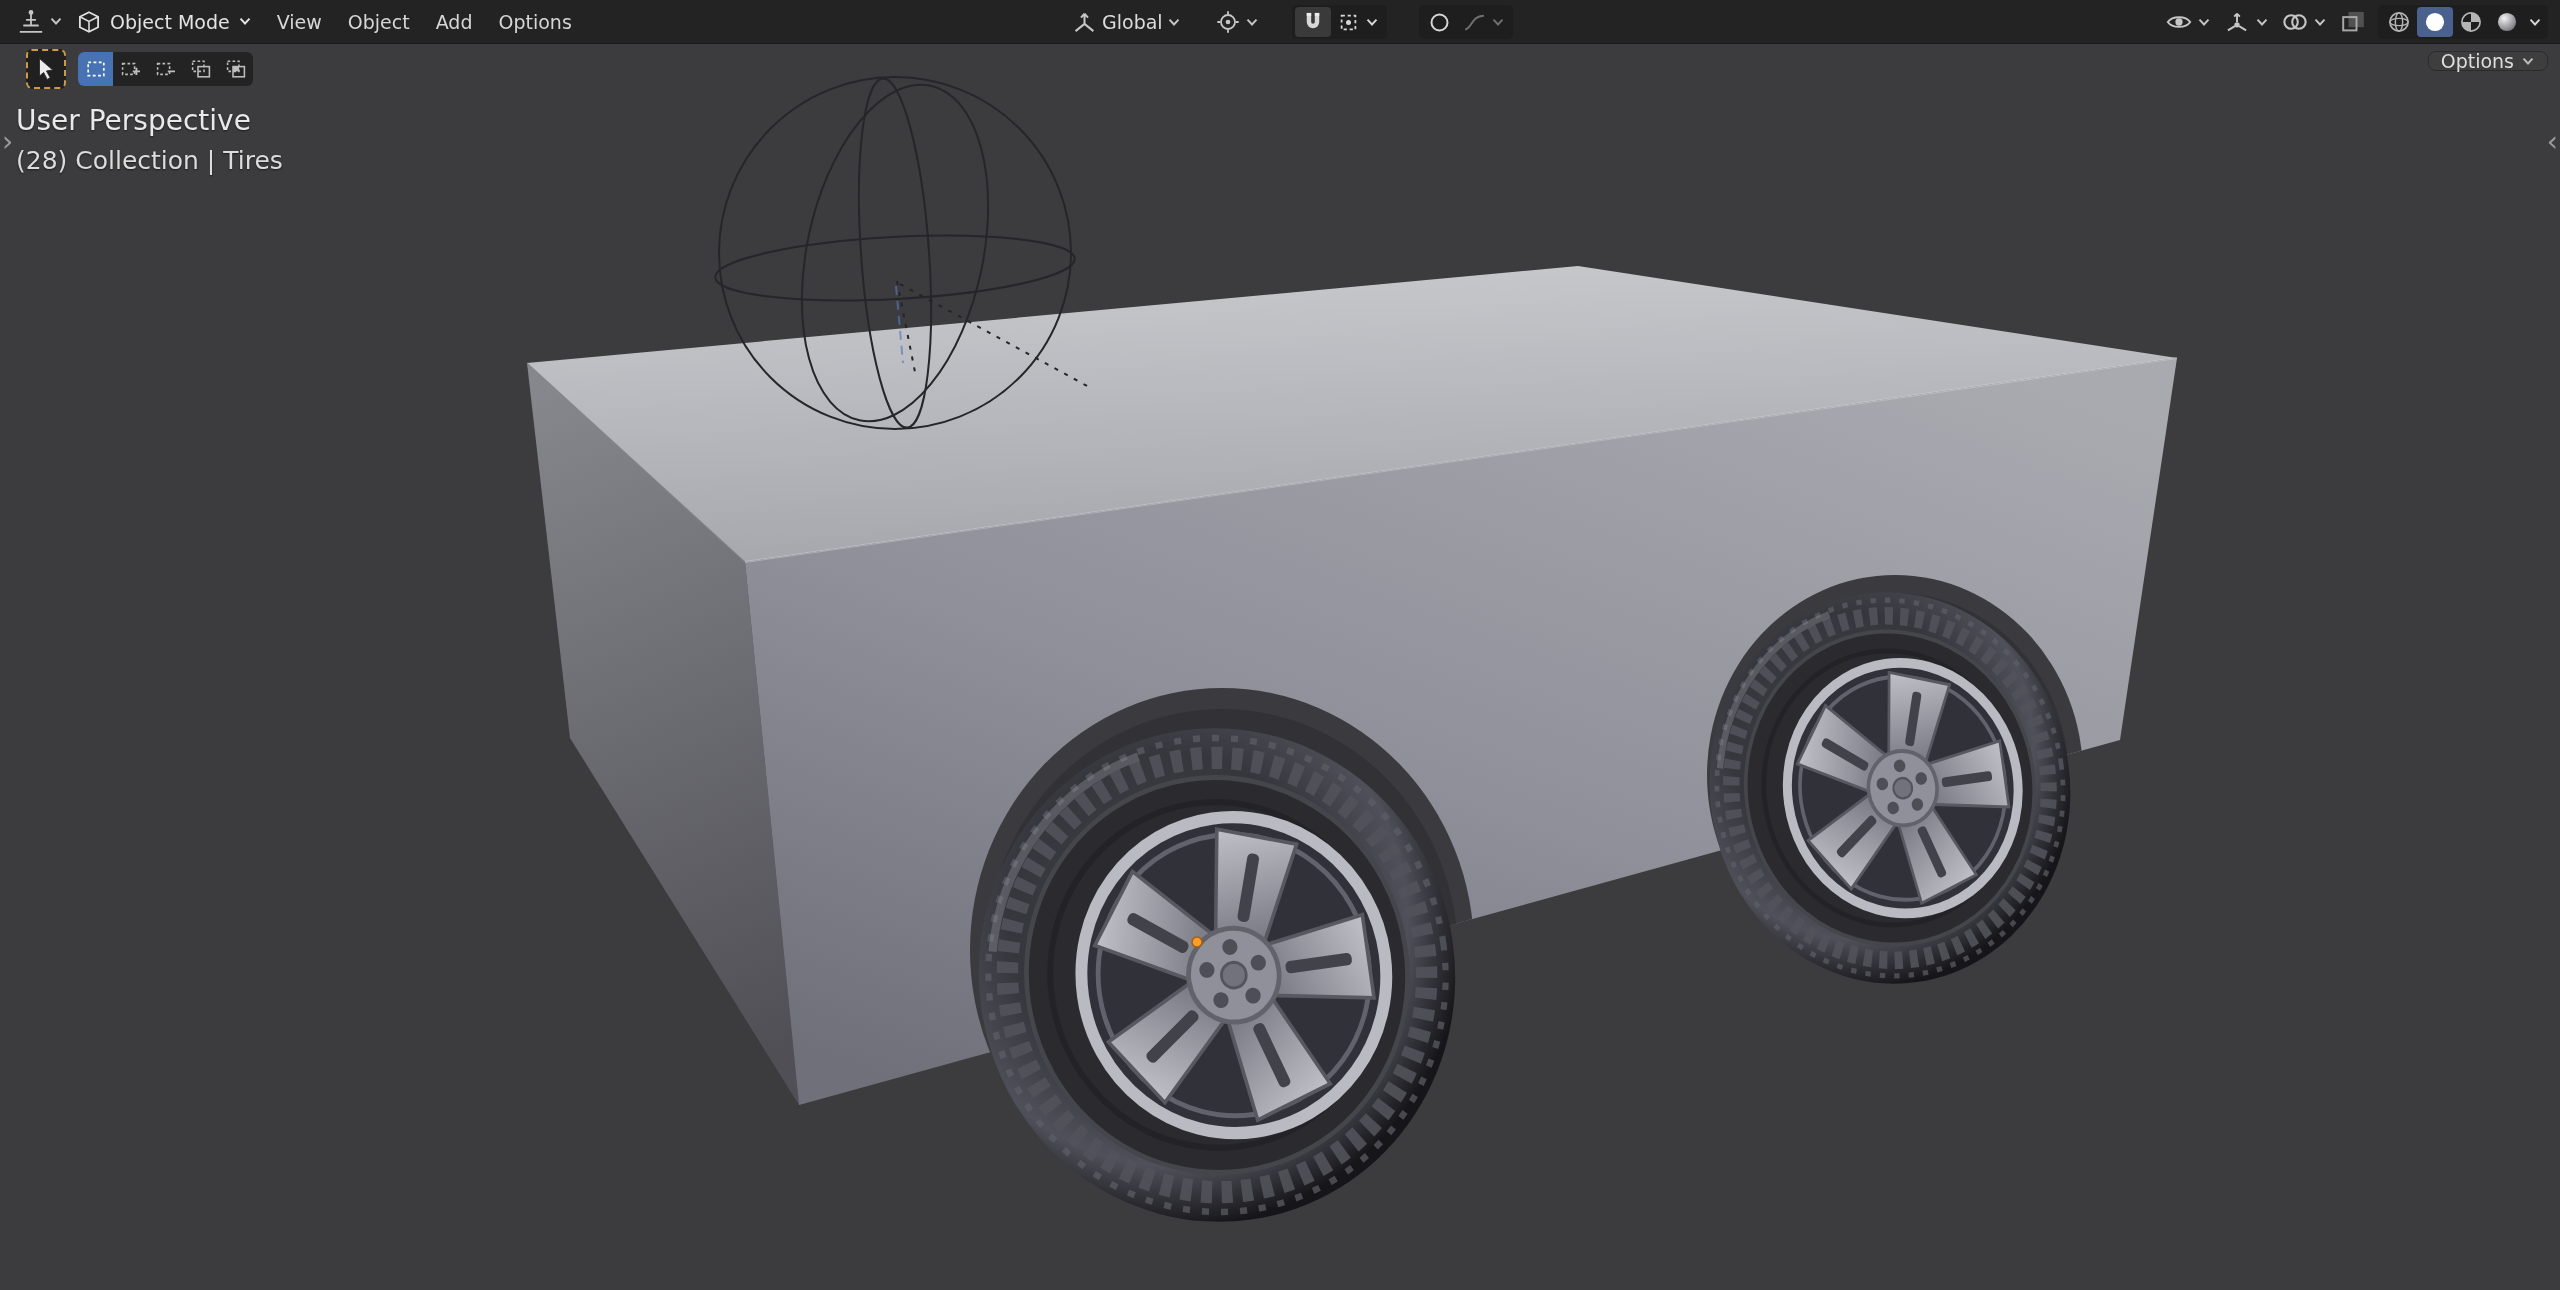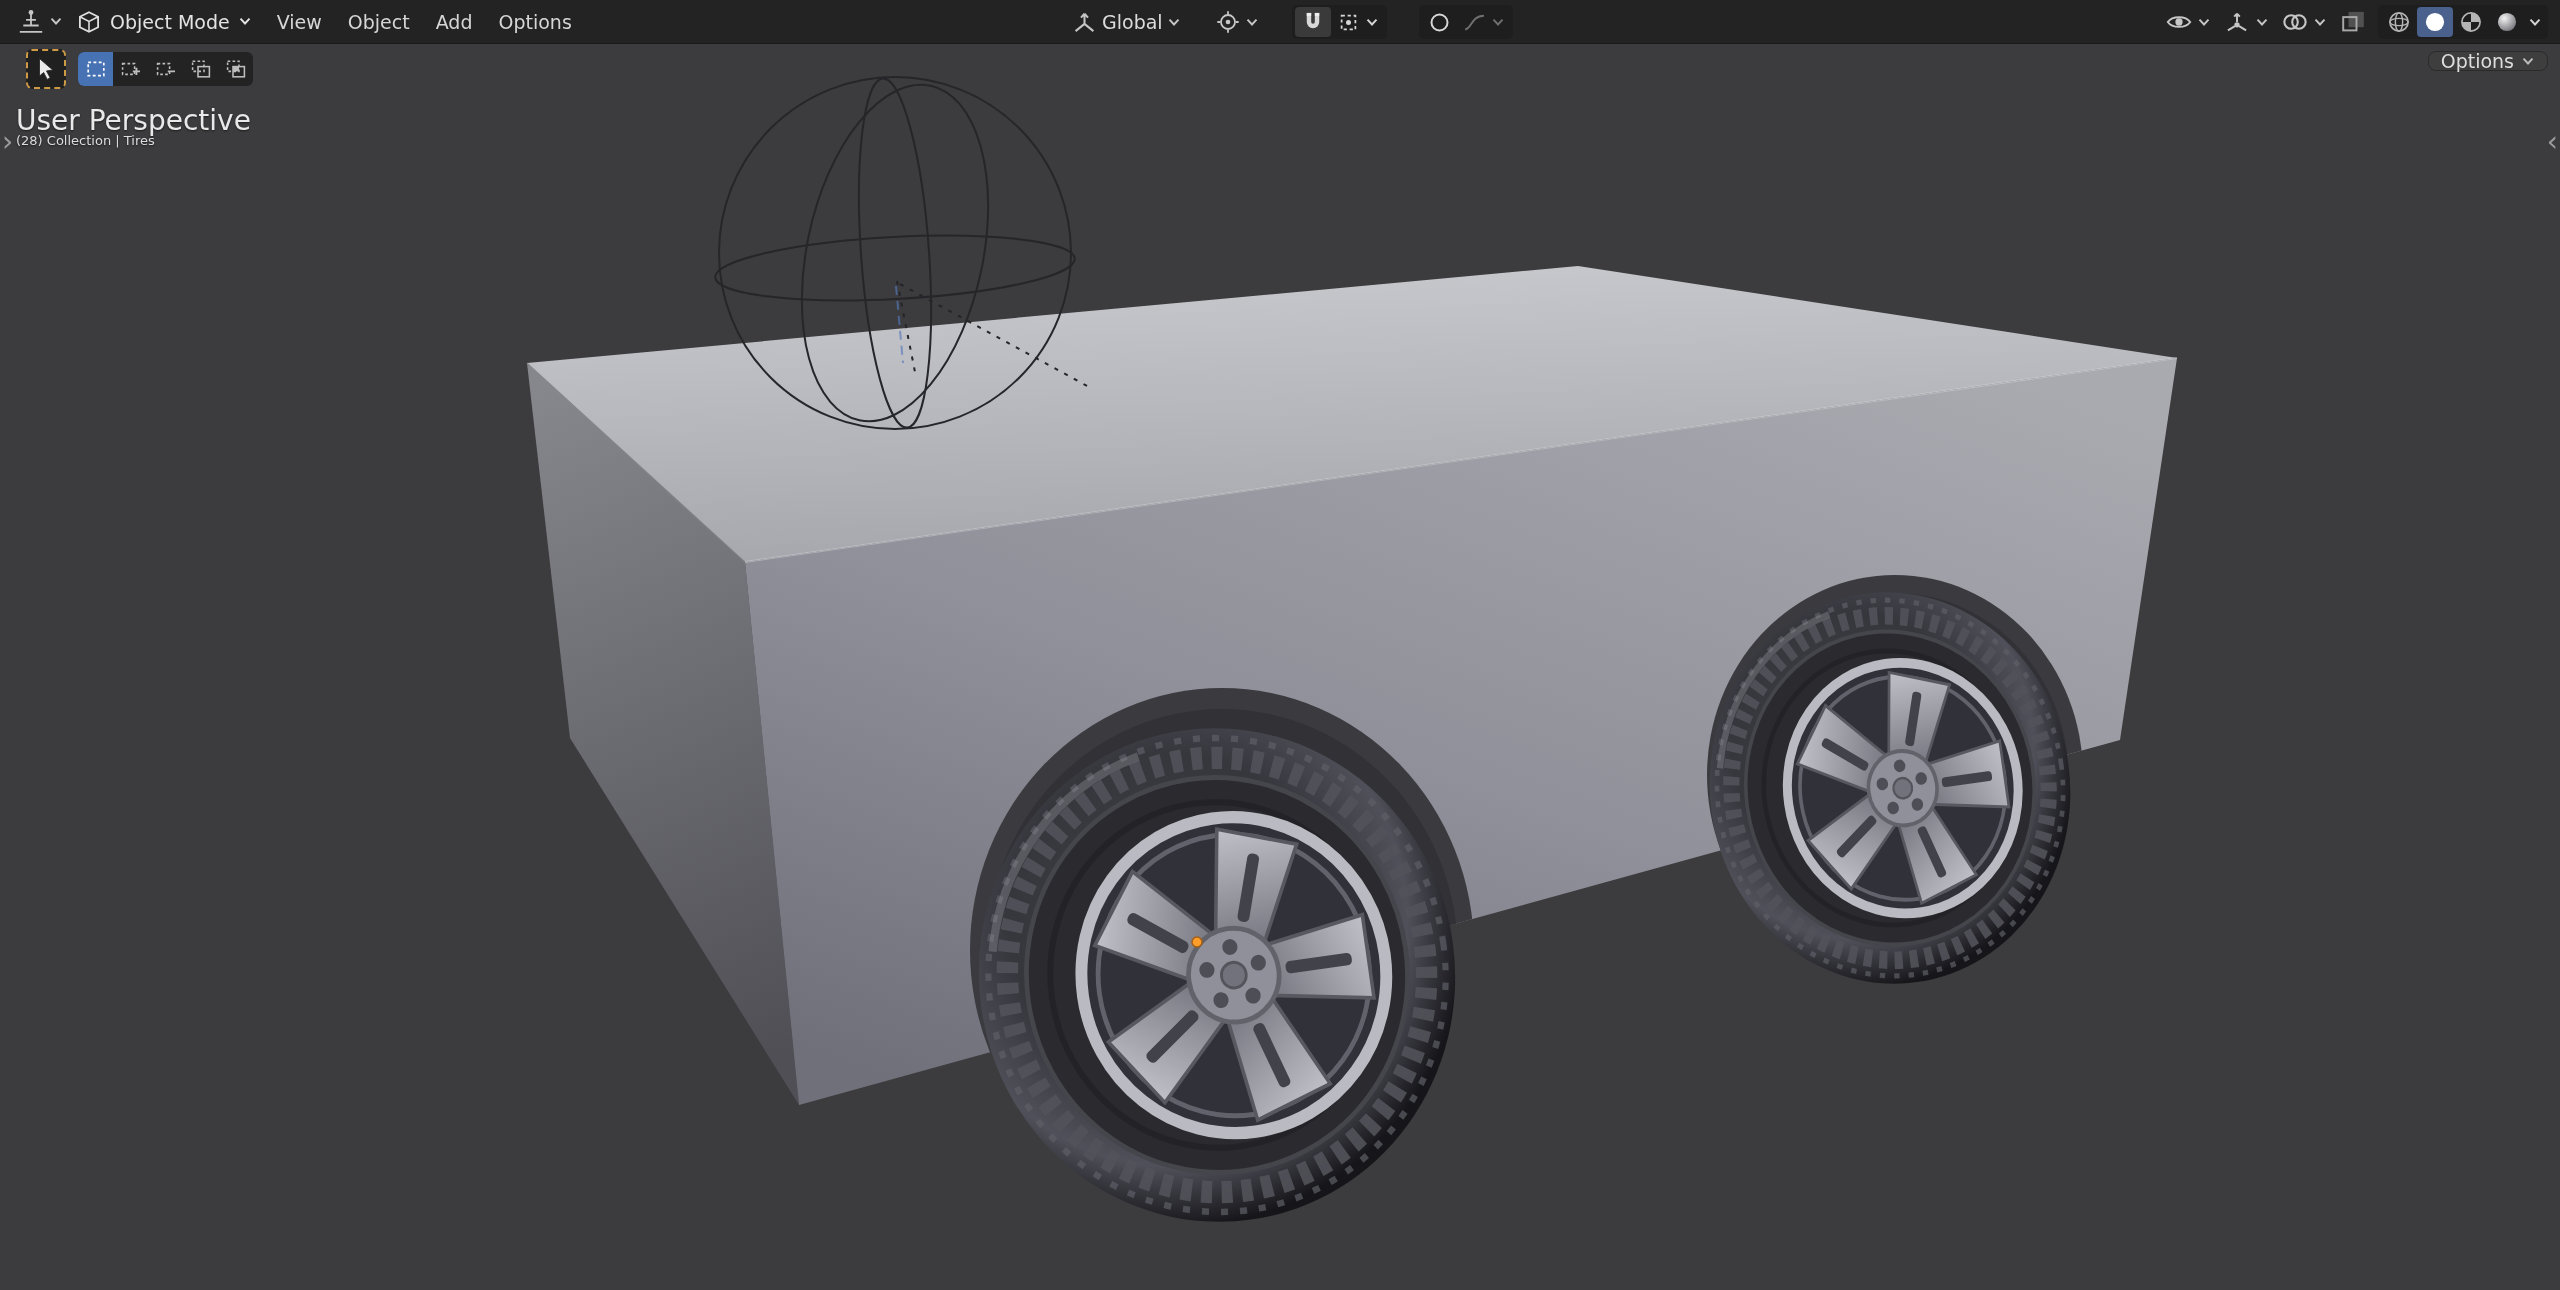--- a/index.html
+++ b/index.html
@@ -31,21 +31,21 @@
                border-radius:6px;display:grid;place-items:center}
   .smgrp{position:absolute;left:78px;top:8px;display:flex;background:#232323;border-radius:6px;overflow:hidden}
   .smbtn{width:35px;height:34px;display:grid;place-items:center;color:#bdbdbd}
   .smbtn.on{background:#4772b3;color:#fff}
   .options{position:absolute;right:12px;top:7px;height:20px;display:flex;align-items:center;gap:7px;
            background:#3e3e3e;border:1px solid #2b2b2b;border-radius:8px;padding:0 12px;color:#dedede;font-size:19px}
 
   
   .vp-label{position:absolute;left:16px;top:104px;font-size:28px;color:#e9e9e9;z-index:3;
             text-shadow:0 1px 2px rgba(0,0,0,.55)}
-  .vp-crumb{position:absolute;left:16px;top:133px;font-size:13px;color:#dcdcdc;z-index:3;
+  .vp-crumb{position:absolute;left:16px;top:146px;font-size:25px;color:#dcdcdc;z-index:3;
             text-shadow:0 1px 2px rgba(0,0,0,.55)}
   .edge{position:absolute;z-index:3;color:#9b9b9b;font-size:28px;line-height:1}
   .edge.l{left:2px;top:128px}
   .edge.r{right:2px;top:128px}
   .sprite{position:absolute;width:0;height:0;overflow:hidden}
 </style>
 </head>
 <body>
 
 <svg class="sprite" aria-hidden="true">

